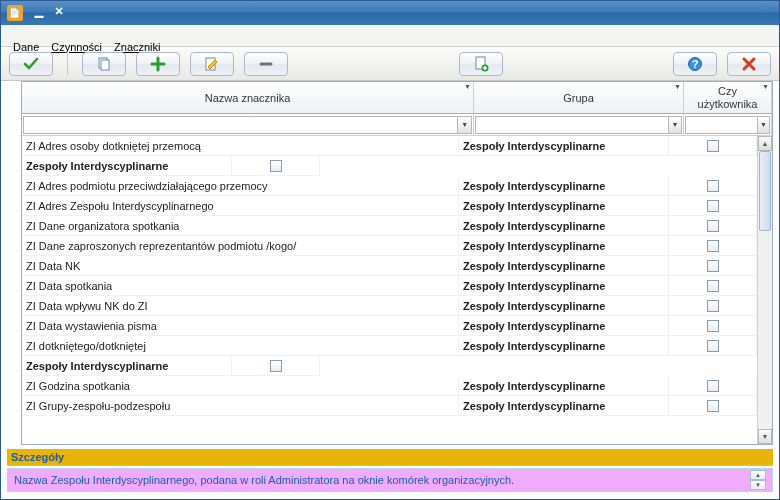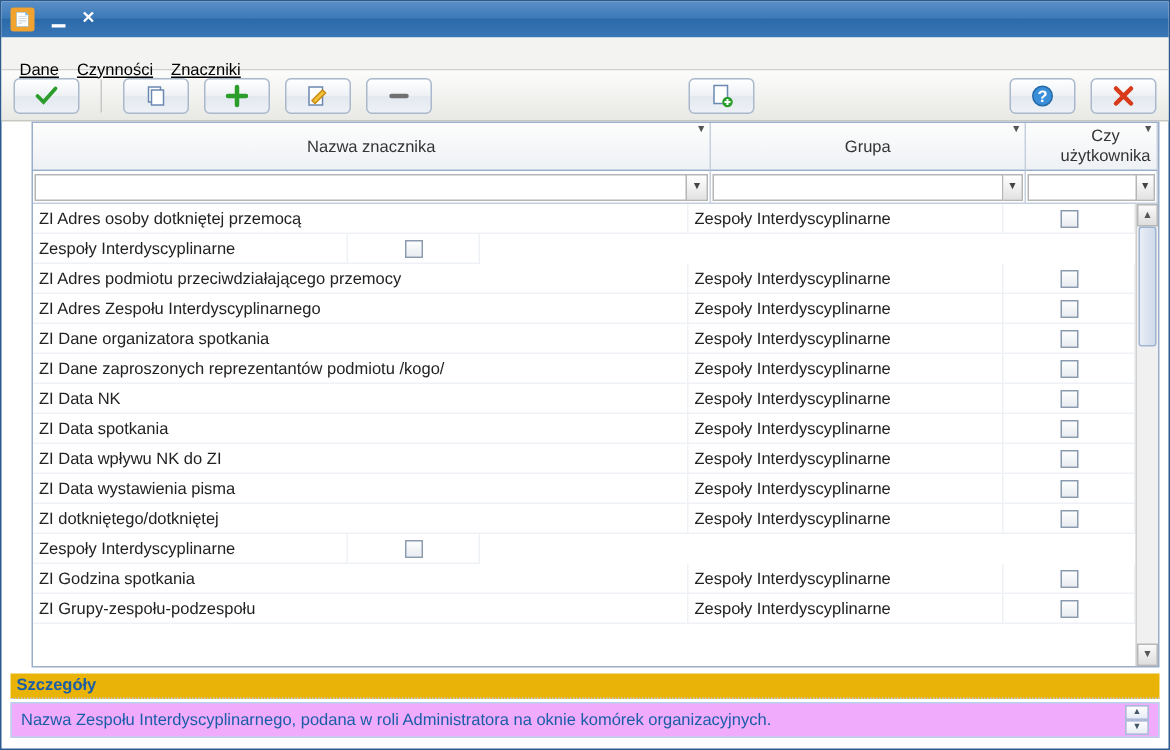--- a/index.html
+++ b/index.html
@@ -35,34 +35,34 @@
 .grid-header { display: flex; height: 32px; }
 .gh-cell {
   background: linear-gradient(to bottom, #fdfdfd, #eef1f5);
   border-right: 1px solid #c5d0de; border-bottom: 1px solid #9aaec9;
   display: flex; align-items: center; justify-content: center; position: relative;
   color: #333;
 }
 .gh-cell .dd { position: absolute; right: 2px; top: 1px; font-size: 7px; color: #555; cursor: pointer; }
 .col-name { flex: 1; }
 .col-group { width: 210px; }
-.col-user { width: 88px; text-align: center; line-height: 1.1; padding: 2px 4px; justify-content: flex-end; }
+.col-user { width: 88px; text-align: center; line-height: 1.1; padding: 2px 4px; }
 
 .grid-filter { display: flex; height: 22px; }
 .gf-cell { border-right: 1px solid #c5d0de; border-bottom: 1px solid #c5d0de; display: flex; align-items: center; padding: 1px; background: #fff; }
 .gf-cell input { width: 100%; height: 18px; border: 1px solid #b5b5b5; padding: 0 2px; font-size: 11px; }
 .gf-cell .combo-arrow { width: 14px; height: 18px; border: 1px solid #b5b5b5; border-left: none; background: linear-gradient(#fff,#e2e2e2); display: flex; align-items:center; justify-content:center; font-size:7px; color:#444; cursor:pointer; }
 
 .grid-body { position: absolute; top: 54px; left: 0; right: 15px; bottom: 0; overflow: hidden; }
 .row { display: flex; height: 20px; align-items: center; }
 .row:nth-child(odd){ background: #fff;}
 .row:nth-child(even){ background: #fff;}
 .row .cell { border-right: 1px solid #eef1f5; border-bottom: 1px solid #eef1f5; height: 20px; display: flex; align-items: center; padding: 0 4px; color: #222; overflow: hidden; white-space: nowrap; }
 .row .c-name { flex: 1; text-align: right; }
-.row .c-group { width: 210px; }
+.row .c-group { width: 210px; font-weight: bold; }
 .row .c-user { width: 88px; justify-content: center; }
 .chk { width: 12px; height: 12px; border: 1px solid #8a9aaf; background: linear-gradient(#fefefe,#e8ecf1); }
 
 .vscroll { position: absolute; top: 54px; right: 0; width: 15px; bottom: 0; background: #f0f0f0; border-left: 1px solid #d0d0d0;}
 .vscroll .btn { height: 15px; background: linear-gradient(#fafafa,#dedede); border: 1px solid #b8b8b8; margin:0; display:flex;align-items:center;justify-content:center;font-size:7px;color:#555;}
 .vscroll .track { position:absolute; top:15px; bottom:15px; left:0; right:0;}
 .vscroll .thumb { position:absolute; left:1px; right:1px; top:0; height:80px; background: linear-gradient(to right,#e8eef6,#cfdaea); border:1px solid #9fb4d0; border-radius:2px;}
 .vscroll .btn.bottom{position:absolute;bottom:0;left:0;right:0;}
 
 .details-panel { position:absolute; left:6px; right:6px; bottom:6px; height:44px; }

